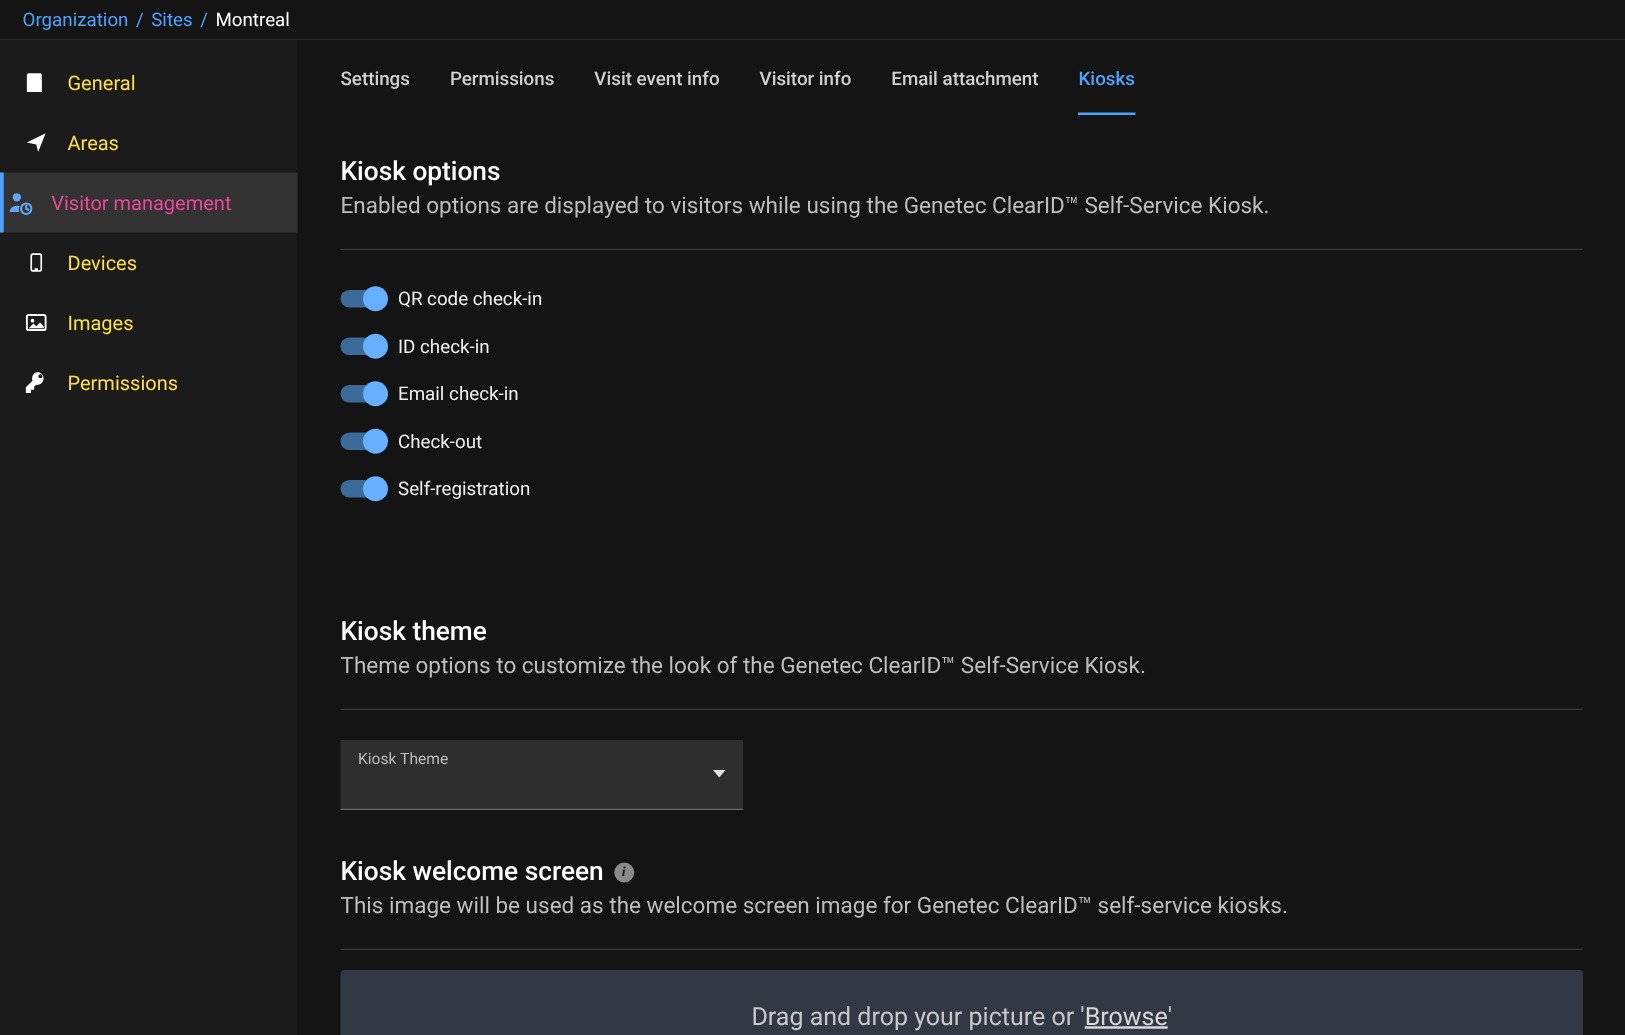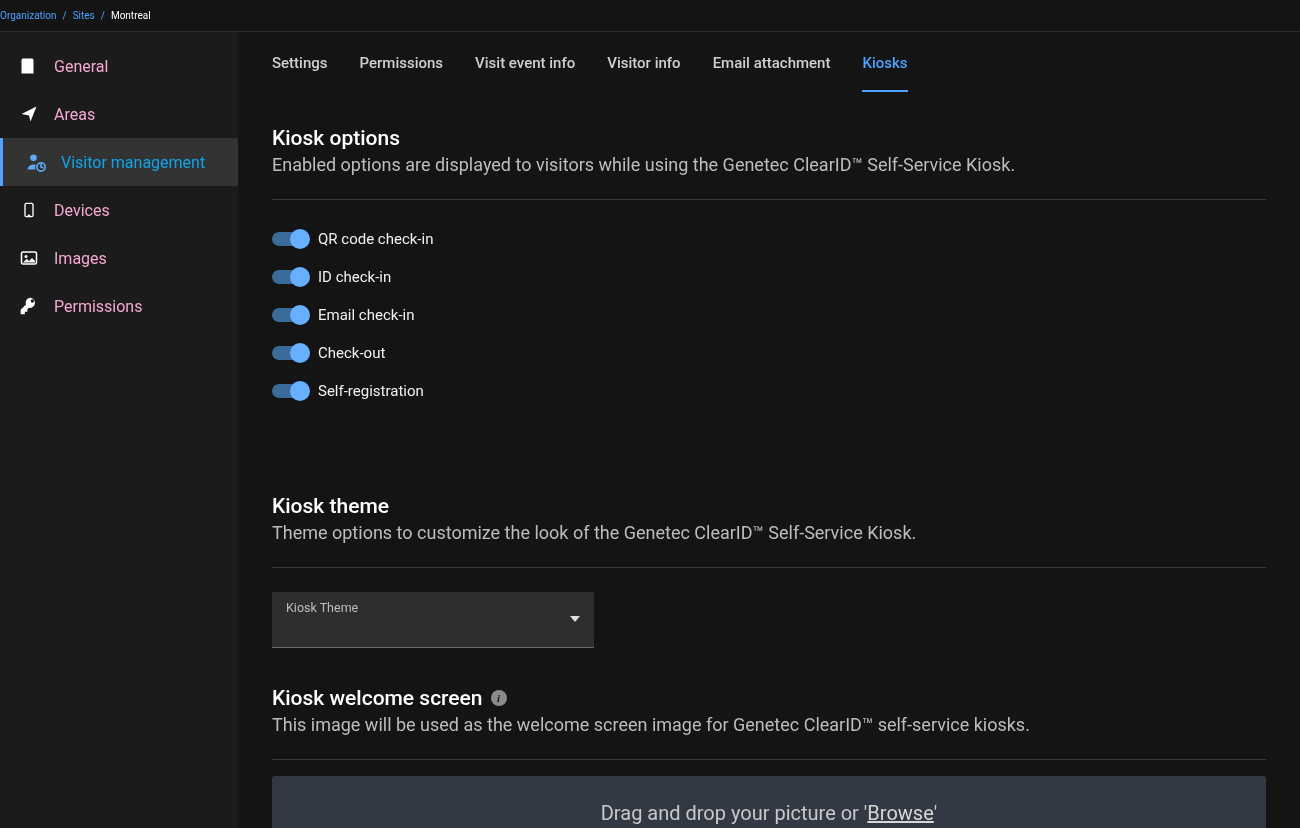--- a/index.html
+++ b/index.html
@@ -10,22 +10,22 @@
     font-family: "Segoe UI", Roboto, Arial, sans-serif;
     color: #e6e6e6;
     overflow: hidden;
   }
 
   
   .breadcrumb {
     height: 32px;
     display: flex;
     align-items: center;
-    padding: 0 0;
-    font-size: 10px;
+    padding: 0 18px;
+    font-size: 15px;
     border-bottom: 1px solid #2a2a2a;
     background: #141414;
   }
   .breadcrumb a {
     color: #4da3ff;
     text-decoration: none;
     cursor: pointer;
   }
   .breadcrumb .sep { color: #4da3ff; margin: 0 6px; }
   .breadcrumb .current { color: #ffffff; }
@@ -41,37 +41,37 @@
     background: #1b1b1b;
     padding-top: 10px;
     flex-shrink: 0;
   }
   .nav-item {
     display: flex;
     align-items: center;
     height: 48px;
     padding: 0 18px;
     font-size: 16px;
-    color: #f9a8d4;
+    color: #fde047;
     cursor: pointer;
   }
   .nav-item .icon {
     width: 22px;
     height: 22px;
     margin-right: 14px;
     display: inline-flex;
     align-items: center;
     justify-content: center;
     color: #ffffff;
   }
   .nav-item.active {
     background: #333333;
     border-left: 3px solid #4da3ff;
-    padding-left: 22px;
-    color: #0ea5e9;
+    padding-left: 2px;
+    color: #ec4899;
   }
   .nav-item.active .icon { color: #5fa8f5; }
 
   
   .main {
     flex: 1;
     padding: 0 34px 0 34px;
     overflow-y: auto;
   }
 

